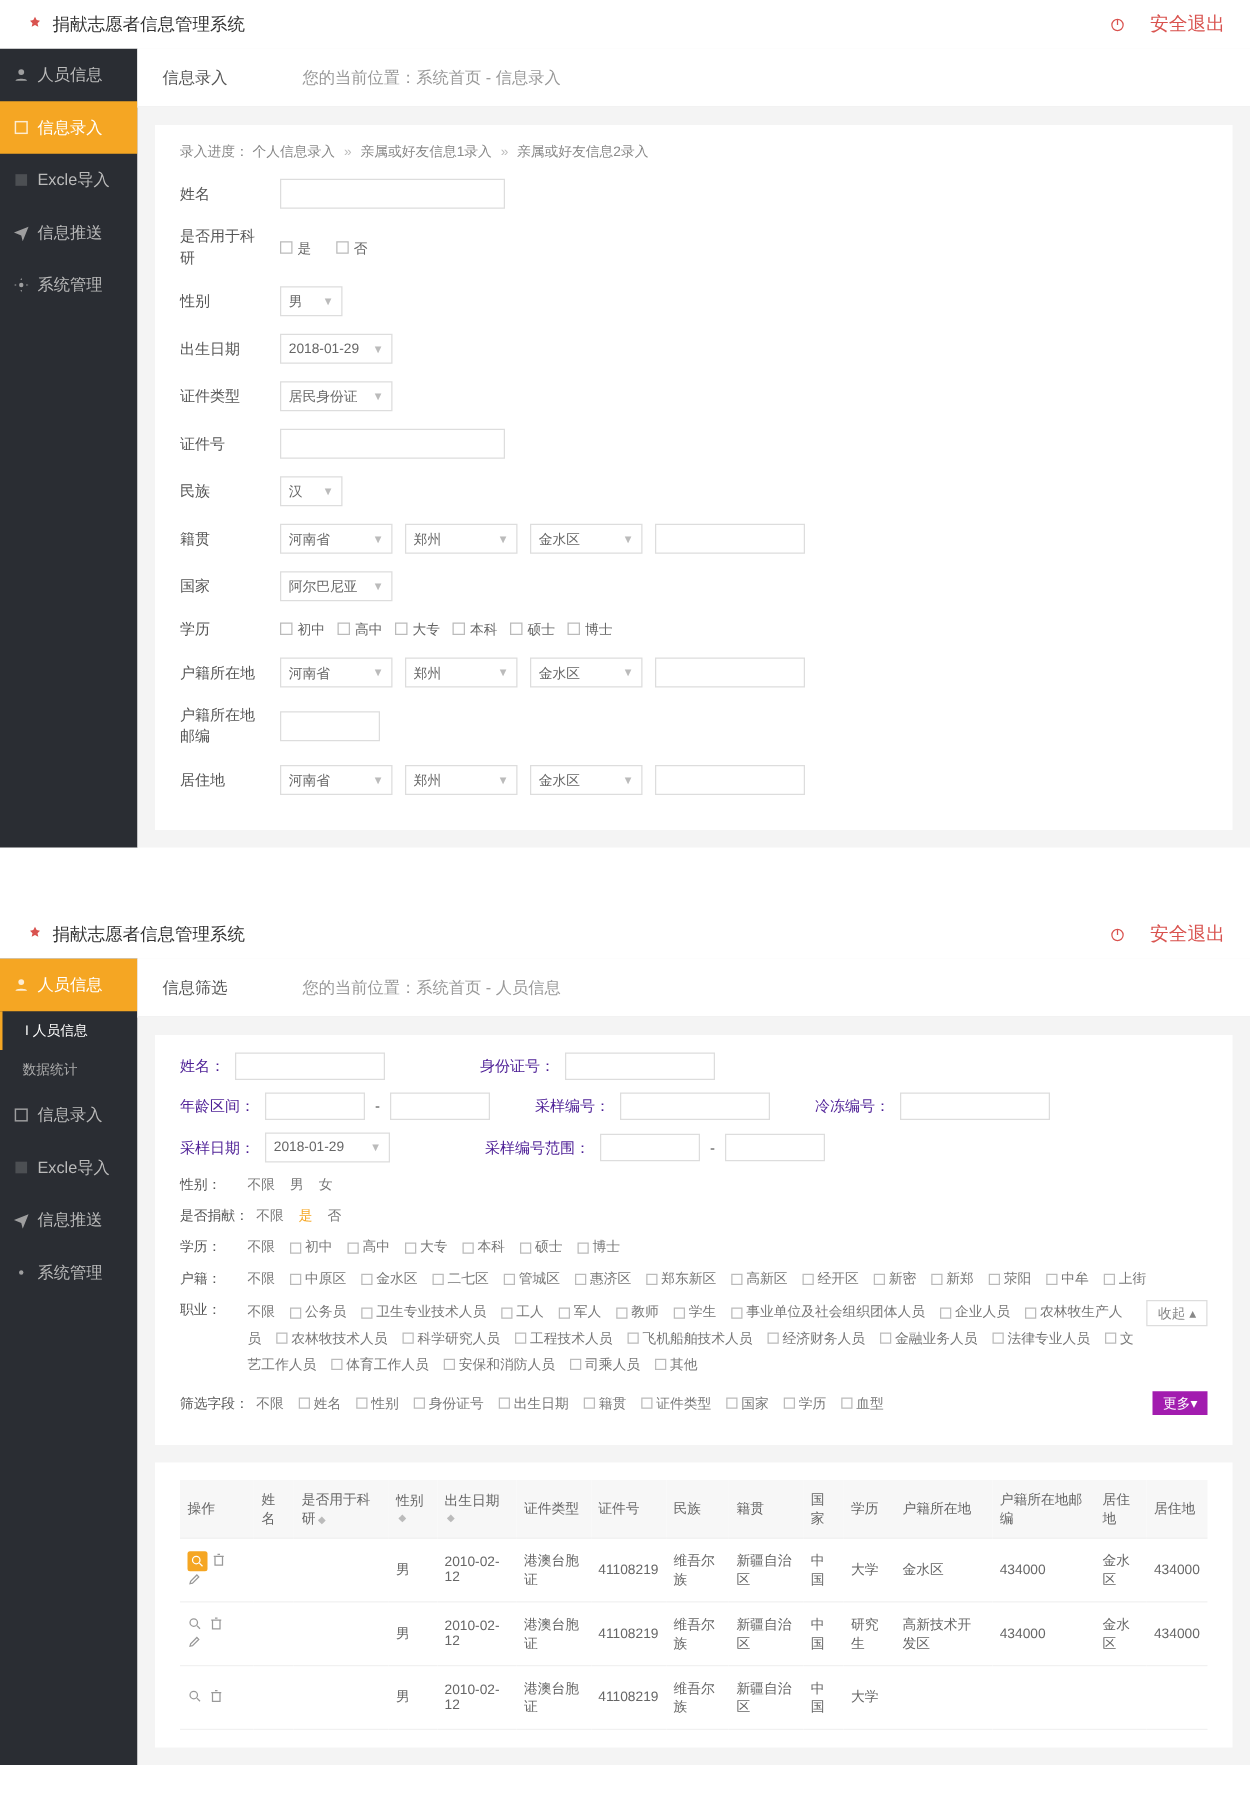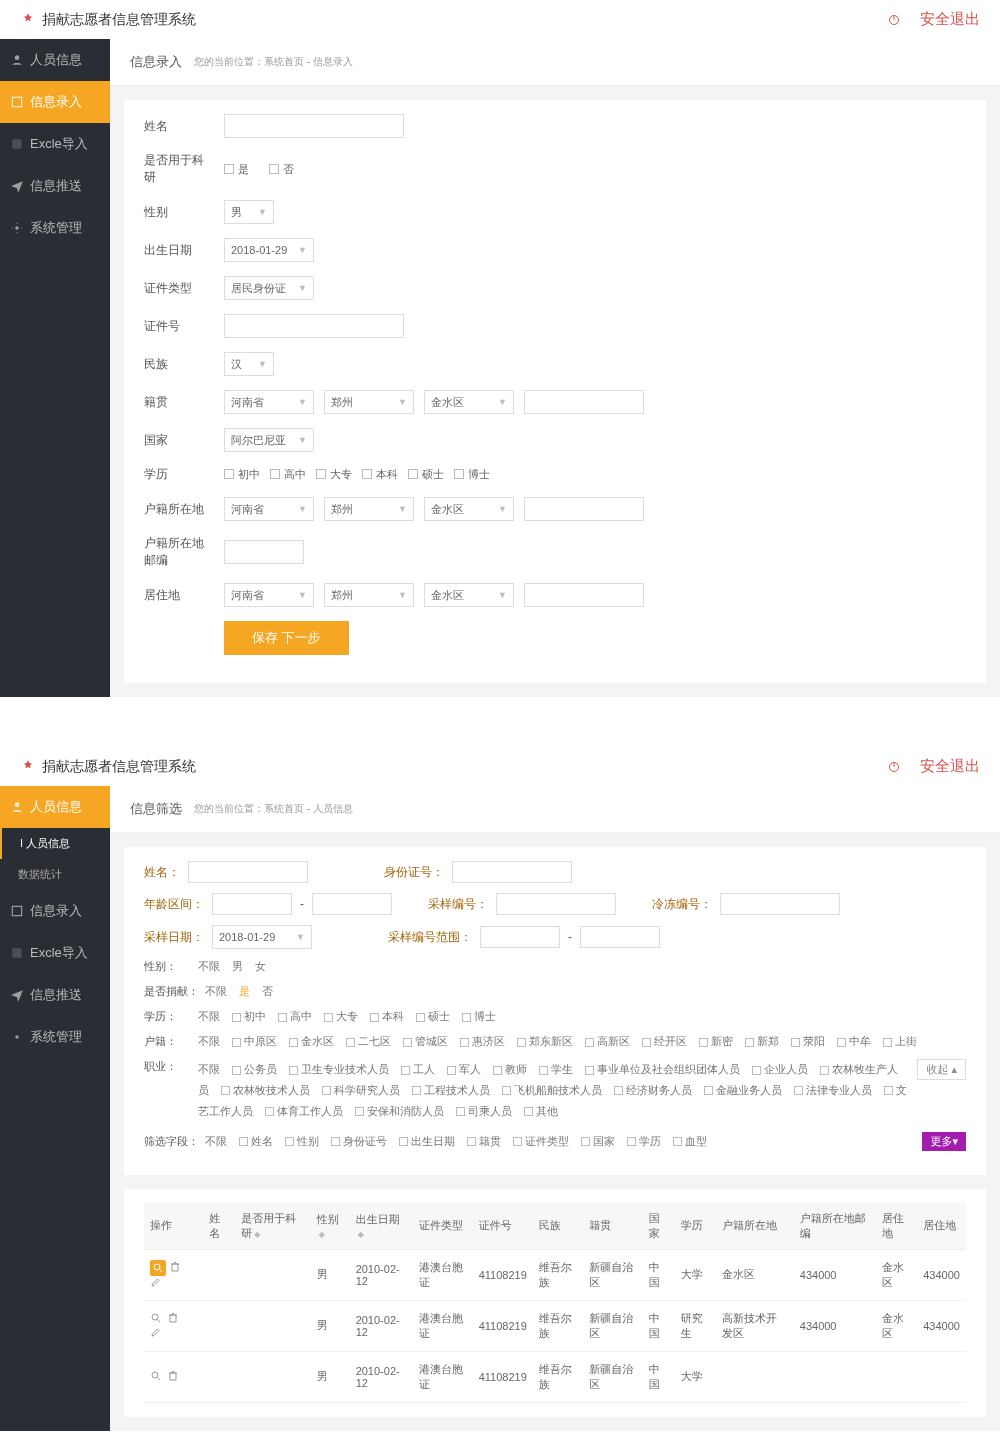--- a/index.html
+++ b/index.html
@@ -12,37 +12,37 @@
 .main { display: flex; }
 .sidebar { width: 110px; background: #2a2d33; color: #bbb; }
 .side-item { display: flex; align-items: center; gap: 6px; padding: 12px 10px; font-size: 13px; cursor: pointer; }
 .side-item.active { background: #f5a623; color: #fff; }
 .side-item .icn { width: 14px; height: 14px; opacity: .8; }
 .side-sub { padding: 8px 10px 8px 18px; font-size: 11px; color: #aaa; cursor: pointer; }
 .side-sub.active { color: #fff; border-left: 2px solid #f5a623; }
 .content { flex: 1; background: #f4f4f4; padding: 0; }
 .crumb { background: #fff; padding: 14px 20px; display: flex; align-items: center; gap: 12px; border-bottom: 1px solid #eee; }
 .crumb-title { font-size: 13px; color: #555; }
-.crumb-path { font-size: 10px; color: #999; }
+.crumb-path { font-size: 13px; color: #999; margin-left: 48px; }
 .white-box { background: #fff; margin: 14px; padding: 14px 20px; }
 .progress-line { font-size: 11px; color: #888; margin-bottom: 14px; }
 .progress-line .arrow { color: #bbb; margin: 0 4px; }
 .frow { display: flex; align-items: center; margin-bottom: 14px; gap: 10px; }
 .flabel { width: 70px; font-size: 12px; color: #555; text-align: left; }
 .tinput { height: 24px; border: 1px solid #ddd; padding: 0 6px; width: 150px; font-size: 12px; }
 .tinput.w200 { width: 180px; }
 .sel { display: inline-flex; align-items: center; border: 1px solid #ddd; height: 24px; padding: 0 6px; min-width: 90px; background: #fff; font-size: 11px; color: #666; gap: 6px; }
 .sel .caret { margin-left: auto; color: #bbb; font-size: 9px; }
 .chk { display: inline-flex; align-items: center; gap: 4px; font-size: 11px; color: #666; margin-right: 10px; }
 .chk .box { width: 10px; height: 10px; border: 1px solid #bbb; }
 .btn-primary { background: #f5a623; color: #fff; border: none; padding: 8px 28px; font-size: 13px; cursor: pointer; }
 .filter-row { display: flex; align-items: center; gap: 8px; margin-bottom: 10px; font-size: 12px; color: #555; flex-wrap: wrap; }
 .filter-row .finput { height: 22px; border: 1px solid #ddd; width: 120px; padding: 0 4px; }
 .filter-row .finput.sm { width: 80px; }
-.filter-lbl { color: #a16207; }
+.filter-lbl { color: #4c1d95; }
 .opt-line { display: flex; align-items: center; gap: 6px; margin-bottom: 10px; font-size: 11px; color: #666; flex-wrap: wrap; }
 .opt-line .olabel { color: #555; min-width: 48px; }
 .opt { color: #777; }
 .opt.active { color: #f5a623; }
 .collapse-btn { margin-left: auto; border: 1px solid #ddd; padding: 2px 8px; font-size: 11px; color: #888; display: flex; align-items: center; gap: 3px; }
 .more-btn { background: #a21caf; color: #fff; padding: 2px 8px; font-size: 11px; margin-left: auto; }
 .table-head { display: flex; align-items: center; justify-content: space-between; padding: 10px 0 14px; }
 .table-title { font-size: 13px; color: #444; }
 .btn-blue { background: #1e9fff; color: #fff; border: none; padding: 5px 10px; font-size: 11px; display: inline-flex; align-items: center; gap: 4px; }
 .btn-orange { background: #f5a623; color: #fff; border: none; padding: 5px 10px; font-size: 11px; }
@@ -107,20 +107,28 @@
           </svg>
           <span>系统管理</span>
         </div>
     </div>
     <div class="content">
       <div class="crumb">
         <span class="crumb-title">信息录入</span>
         <span class="crumb-path">您的当前位置：系统首页 - 信息录入</span>
       </div>
       <div class="white-box">
+        <div class="progress-line">
+          <span>录入进度：</span>
+          <span>个人信息录入</span>
+          <span class="arrow">»</span>
+          <span>亲属或好友信息1录入</span>
+          <span class="arrow">»</span>
+          <span>亲属或好友信息2录入</span>
+        </div>
 
         <div class="frow">
             <span class="flabel">姓名</span>
             <input class="tinput w200" style="">
           </div>
 
         <div class="frow">
             <span class="flabel">是否用于科研</span>
           <label class="chk">
               <span class="box"></span>
@@ -249,24 +257,20 @@
               <span>郑州</span>
               <span class="caret">▼</span>
             </div>
           <div class="sel">
               <span>金水区</span>
               <span class="caret">▼</span>
             </div>
           <input class="tinput" style="width: 120px;">
         </div>
 
-        <div class="frow">
-            <span class="flabel"></span>
-            <button class="btn-primary">保存 下一步</button>
-          </div>
       </div>
     </div>
   </div>
 </div>
 
 <div class="gap"></div>
 
 <div class="panel">
   <div class="topbar">
     <div class="brand">

